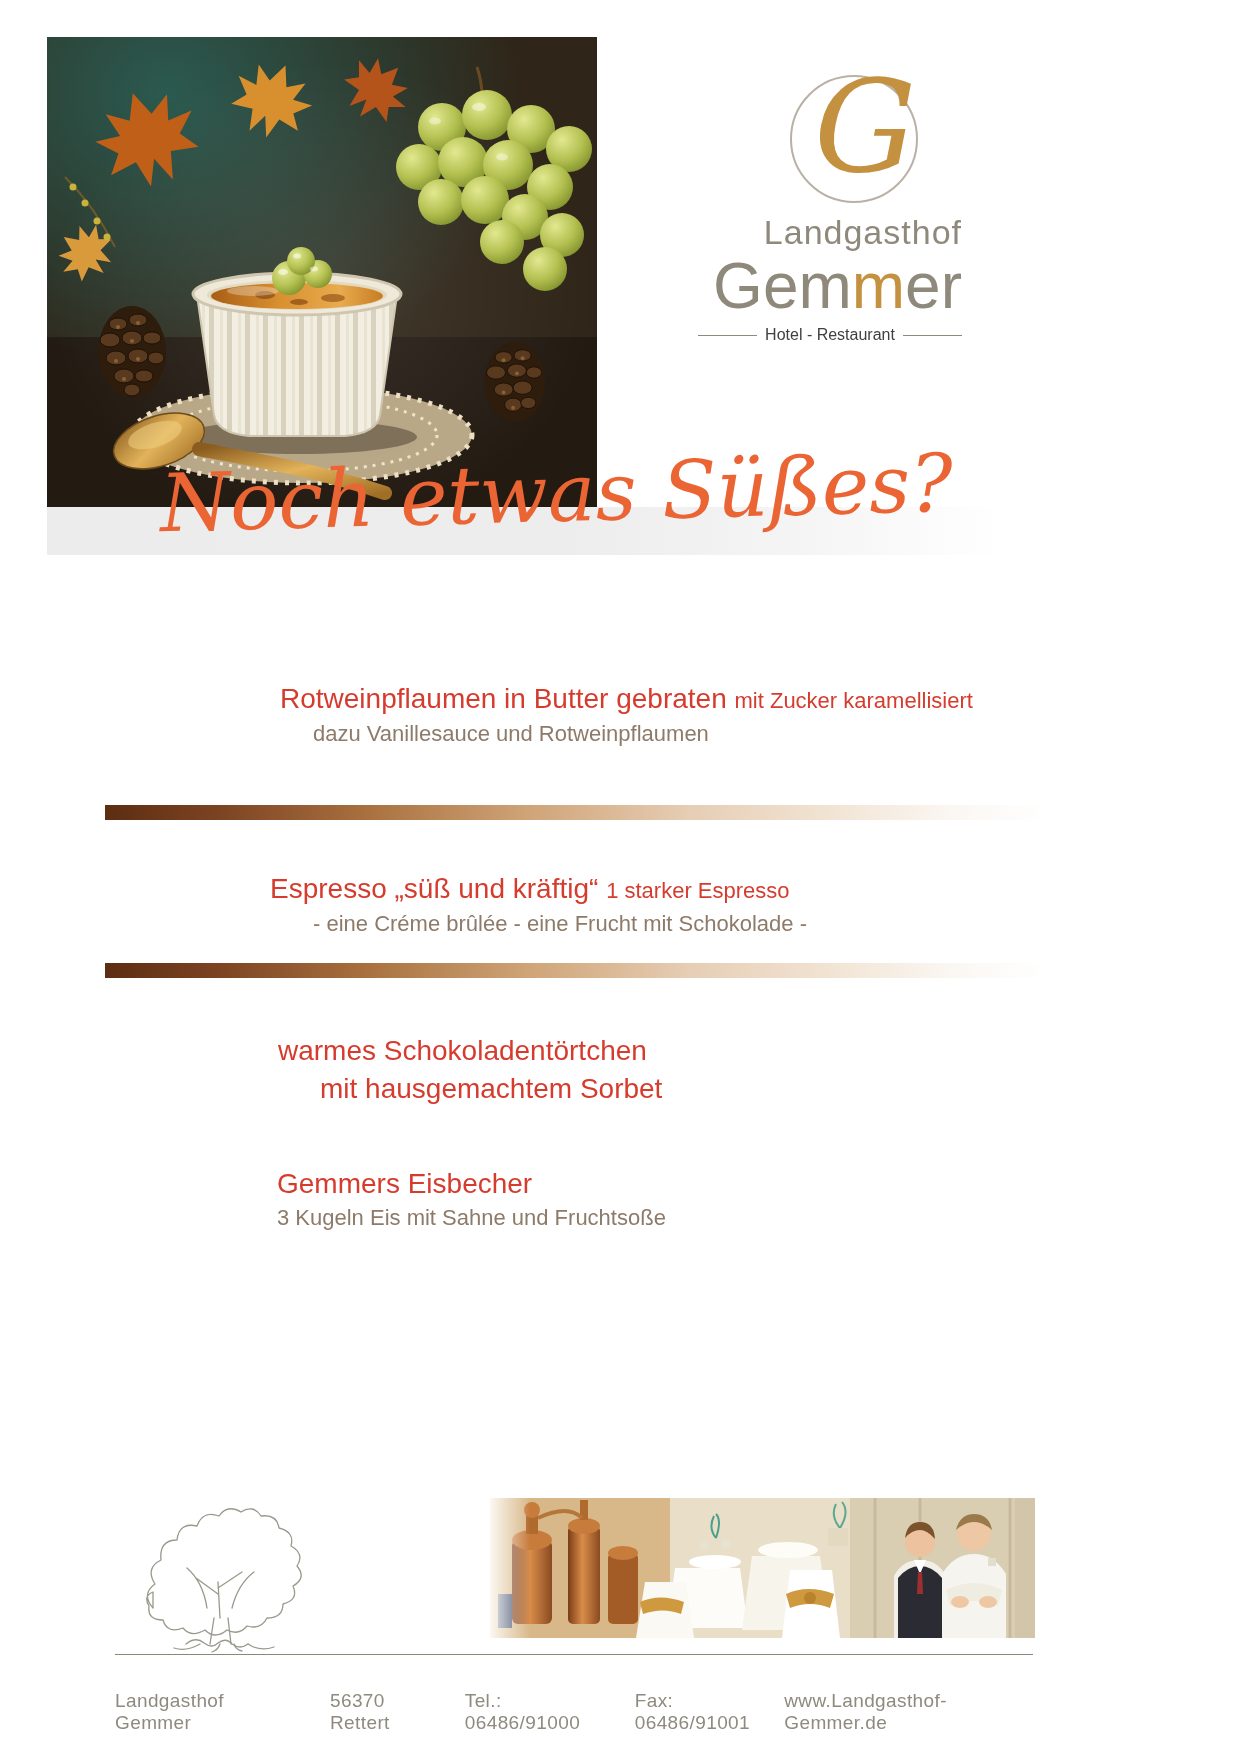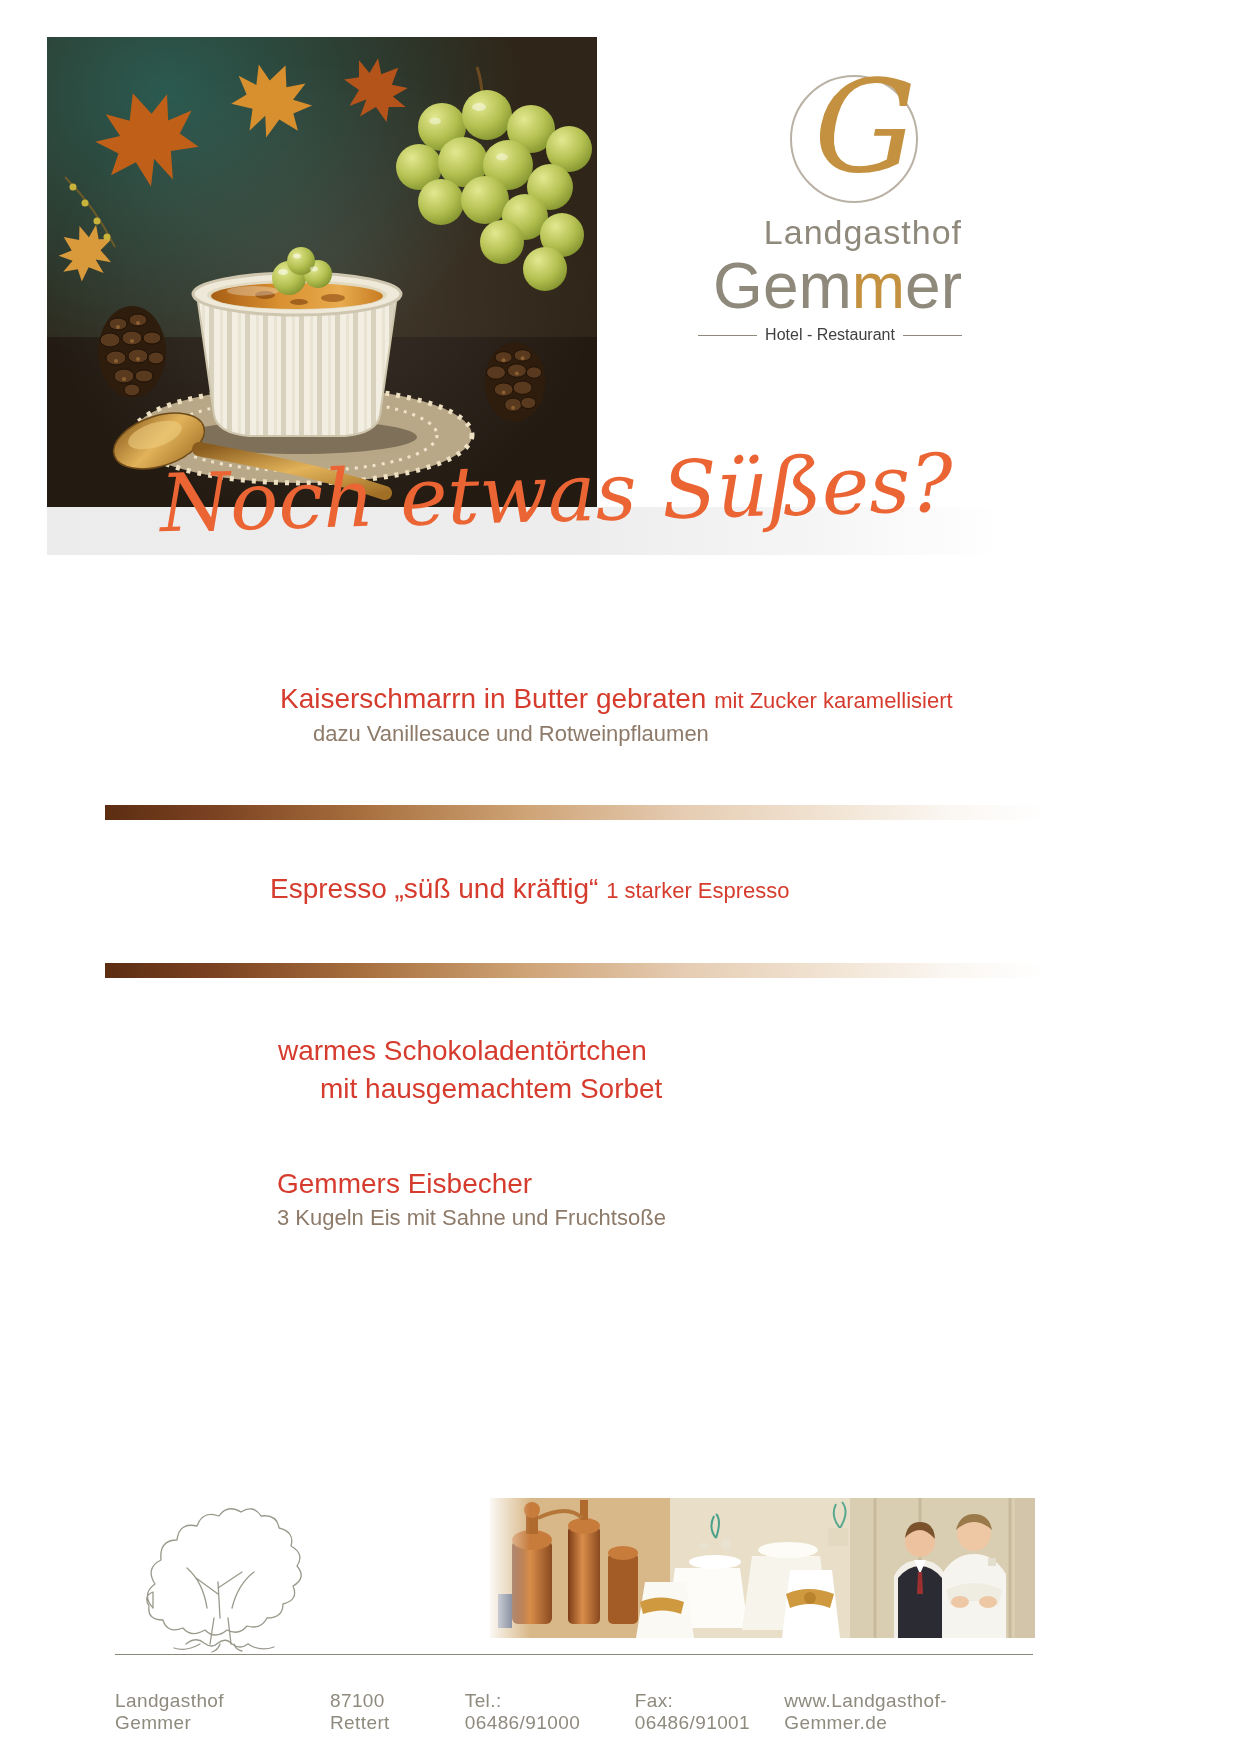--- a/index.html
+++ b/index.html
@@ -222,31 +222,32 @@
       <span class="rule"></span>
       <span>Hotel - Restaurant</span>
       <span class="rule"></span>
     </div>
   </div>
 
   <div class="band"></div>
   <div class="script-title">Noch etwas Süßes?</div>
 
   <div class="item-title" style="left:280px;top:683px;">
-    <span>Kaiserschmarrn in Butter gebraten</span>
+    <span>Rotweinpflaumen in Butter gebraten</span>
     <span class="note">mit Zucker karamellisiert</span>
   </div>
   <div class="item-desc" style="left:313px;top:721px;">dazu Vanillesauce und Rotweinpflaumen</div>
 
   <div class="divider" style="top:805px;"></div>
 
   <div class="item-title" style="left:270px;top:873px;">
     <span>Espresso „süß und kräftig“</span>
     <span class="note">1 starker Espresso</span>
   </div>
+  <div class="item-desc" style="left:313px;top:911px;">- eine Créme brûlée - eine Frucht mit Schokolade -</div>
 
   <div class="divider" style="top:963px;"></div>
 
   <div class="item-title" style="left:278px;top:1035px;">warmes Schokoladentörtchen</div>
   <div class="item-title2" style="left:320px;top:1073px;">mit hausgemachtem Sorbet</div>
 
   <div class="item-title" style="left:277px;top:1168px;">Gemmers Eisbecher</div>
   <div class="item-desc" style="left:277px;top:1205px;">3 Kugeln Eis mit Sahne und Fruchtsoße</div>
 
 
@@ -331,20 +332,20 @@
       <rect x="525" width="20" height="140" fill="#cfc3a8" opacity="0.8"></rect>
       <rect width="40" height="140" fill="url(#fadeL)" opacity="0.9"></rect>
     </svg>
   </div>
 
   <div class="bottom-rule"></div>
 
   <div class="footer">
     <div class="left">
       <span class="name">Landgasthof Gemmer</span>
-      <span>87100 Rettert</span>
+      <span>56370 Rettert</span>
       <span>Tel.: 06486/91000</span>
       <span>Fax: 06486/91001</span>
     </div>
     <span>www.Landgasthof-Gemmer.de</span>
   </div>
 
 </div>
 
 </body></html>

